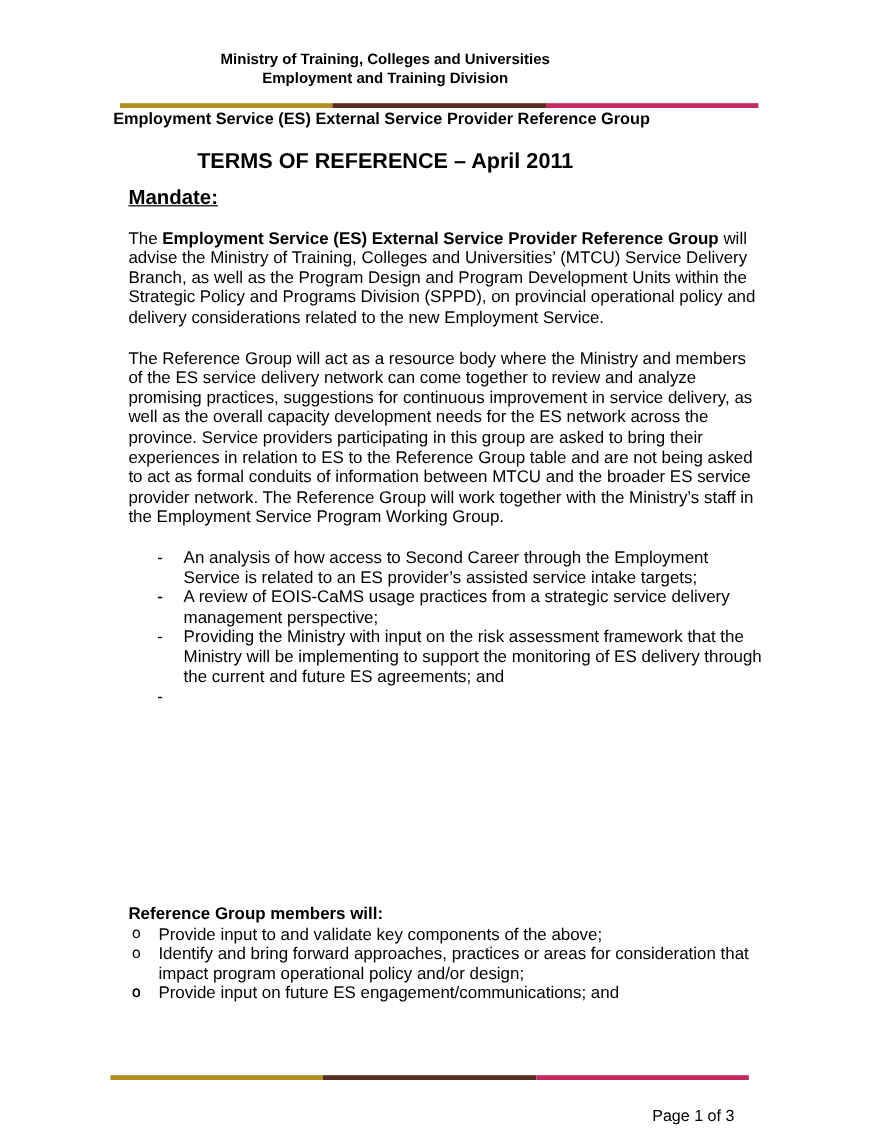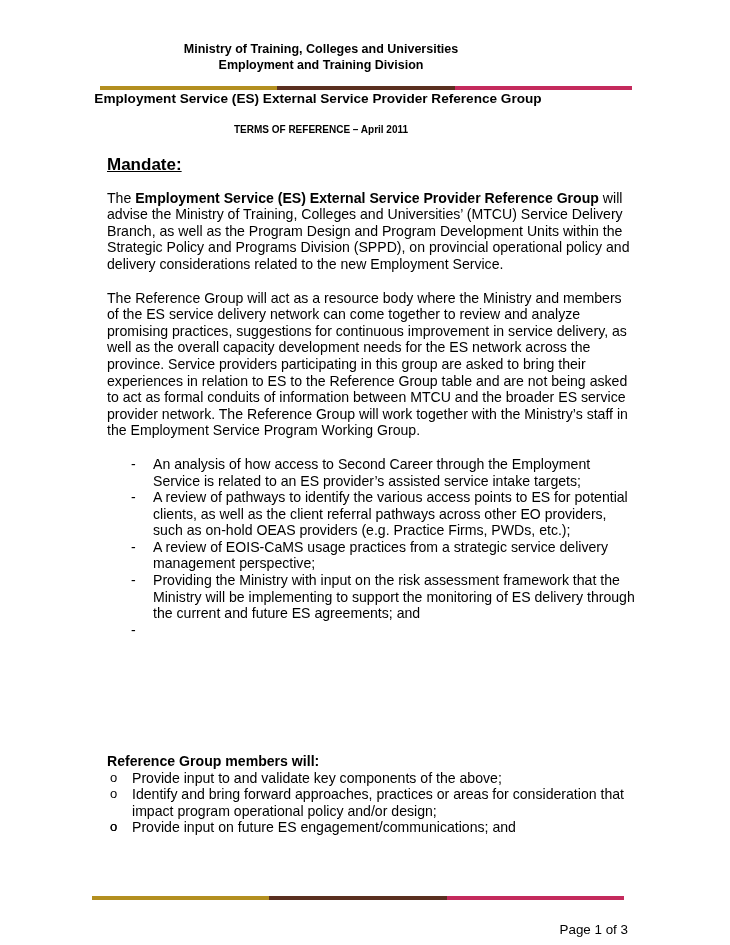--- a/index.html
+++ b/index.html
@@ -4,21 +4,21 @@
   <style>
     html, body { margin: 0; padding: 0; background: #ffffff; }
     body { width: 730px; height: 945px; position: relative; overflow: hidden;
            font-family: "Liberation Sans", sans-serif; color: #000; }
     .abs { position: absolute; }
     .center { left: 0; width: 642px; text-align: center; }
     .hdr { font-weight: bold; font-size: 12.5px; line-height: 16px; }
     .rule { position: absolute; height: 4px; display: flex; }
     .rule span { display: block; height: 100%; flex: 1; }
     .title1 { font-weight: bold; font-size: 13.6px; }
-    .title2 { font-weight: bold; font-size: 10px; }
+    .title2 { font-weight: bold; font-size: 18px; }
     .body { position: absolute; left: 107px; width: 530px; font-size: 14.1px; line-height: 16.6px; }
     .h { font-weight: bold; text-decoration: underline; font-size: 17px; }
     p { margin: 0; }
     .dash-list { list-style: none; margin: 0; padding: 0; }
     .dash-list li { position: relative; padding-left: 46px; }
     .dash-list li .mk { position: absolute; left: 24px; top: 0; }
     .o-list { list-style: none; margin: 0; padding: 0; }
     .o-list li { position: relative; padding-left: 25px; }
     .o-list li .mk { position: absolute; left: 3px; top: 0; font-size: 13px; }
     .footer-page { font-size: 13.4px; }
@@ -42,21 +42,21 @@
 
 <div class="body" style="top:157px;">
   <div class="h">Mandate:</div>
   <div style="height:16px;"></div>
   <p><span>The </span><b>Employment Service (ES) External Service Provider Reference Group</b><span> will advise the Ministry of Training, Colleges and Universities’ (MTCU) Service Delivery Branch, as well as the Program Design and Program Development Units within the Strategic Policy and Programs Division (SPPD), on provincial operational policy and delivery considerations related to the new Employment Service.</span></p>
   <div style="height:17px;"></div>
   <p>The Reference Group will act as a resource body where the Ministry and members of the ES service delivery network can come together to review and analyze promising practices, suggestions for continuous improvement in service delivery, as well as the overall capacity development needs for the ES network across the province. Service providers participating in this group are asked to bring their experiences in relation to ES to the Reference Group table and are not being asked to act as formal conduits of information between MTCU and the broader ES service provider network. The Reference Group will work together with the Ministry’s staff in the Employment Service Program Working Group.</p>
   <div style="height:17px;"></div>
   <ul class="dash-list">
     <li><span class="mk">-</span><span>An analysis of how access to Second Career through the Employment Service is related to an ES provider’s assisted service intake targets;</span></li>
-    <li><span class="mk">-</span><span>A review of pathways to identify the various access points to ES for potential clients, as well as the client referral pathways across other EO providers, such as on-hold OEAS providers (e.g. Practice Firms, PWDs, etc.);</span></li>
+    <li><span class="mk">-</span></li>
     <li><span class="mk">-</span><span>A review of EOIS-CaMS usage practices from a strategic service delivery management perspective;</span></li>
     <li><span class="mk">-</span><span>Providing the Ministry with input on the risk assessment framework that the Ministry will be implementing to support the monitoring of ES delivery through the current and future ES agreements; and</span></li>
     <li><span class="mk">-</span></li>
   </ul>
 </div>
 
 <div class="body" style="top:736px;">
   <div style="height:17px;"></div>
   <div style="font-weight:bold;">Reference Group members will:</div>
   <ul class="o-list">
@@ -66,13 +66,13 @@
     <li><span class="mk">o</span><span>Provide input on future ES engagement/communications; and</span></li>
   </ul>
 </div>
 
 <div class="rule" style="left:92px; top:896px; width:532px;">
   <span class="seg-gold" style="background: rgb(179, 143, 31);"></span>
   <span class="seg-brown" style="background: rgb(90, 47, 32);"></span>
   <span class="seg-pink" style="background: rgb(196, 42, 92);"></span>
 </div>
 
-<div class="abs footer-page" style="top:922px; right:102px;">Page 1 of 3</div>
+<div class="abs footer-page" style="top:922px; right:118px;">Page 1 of 3</div>
 
 </body></html>

